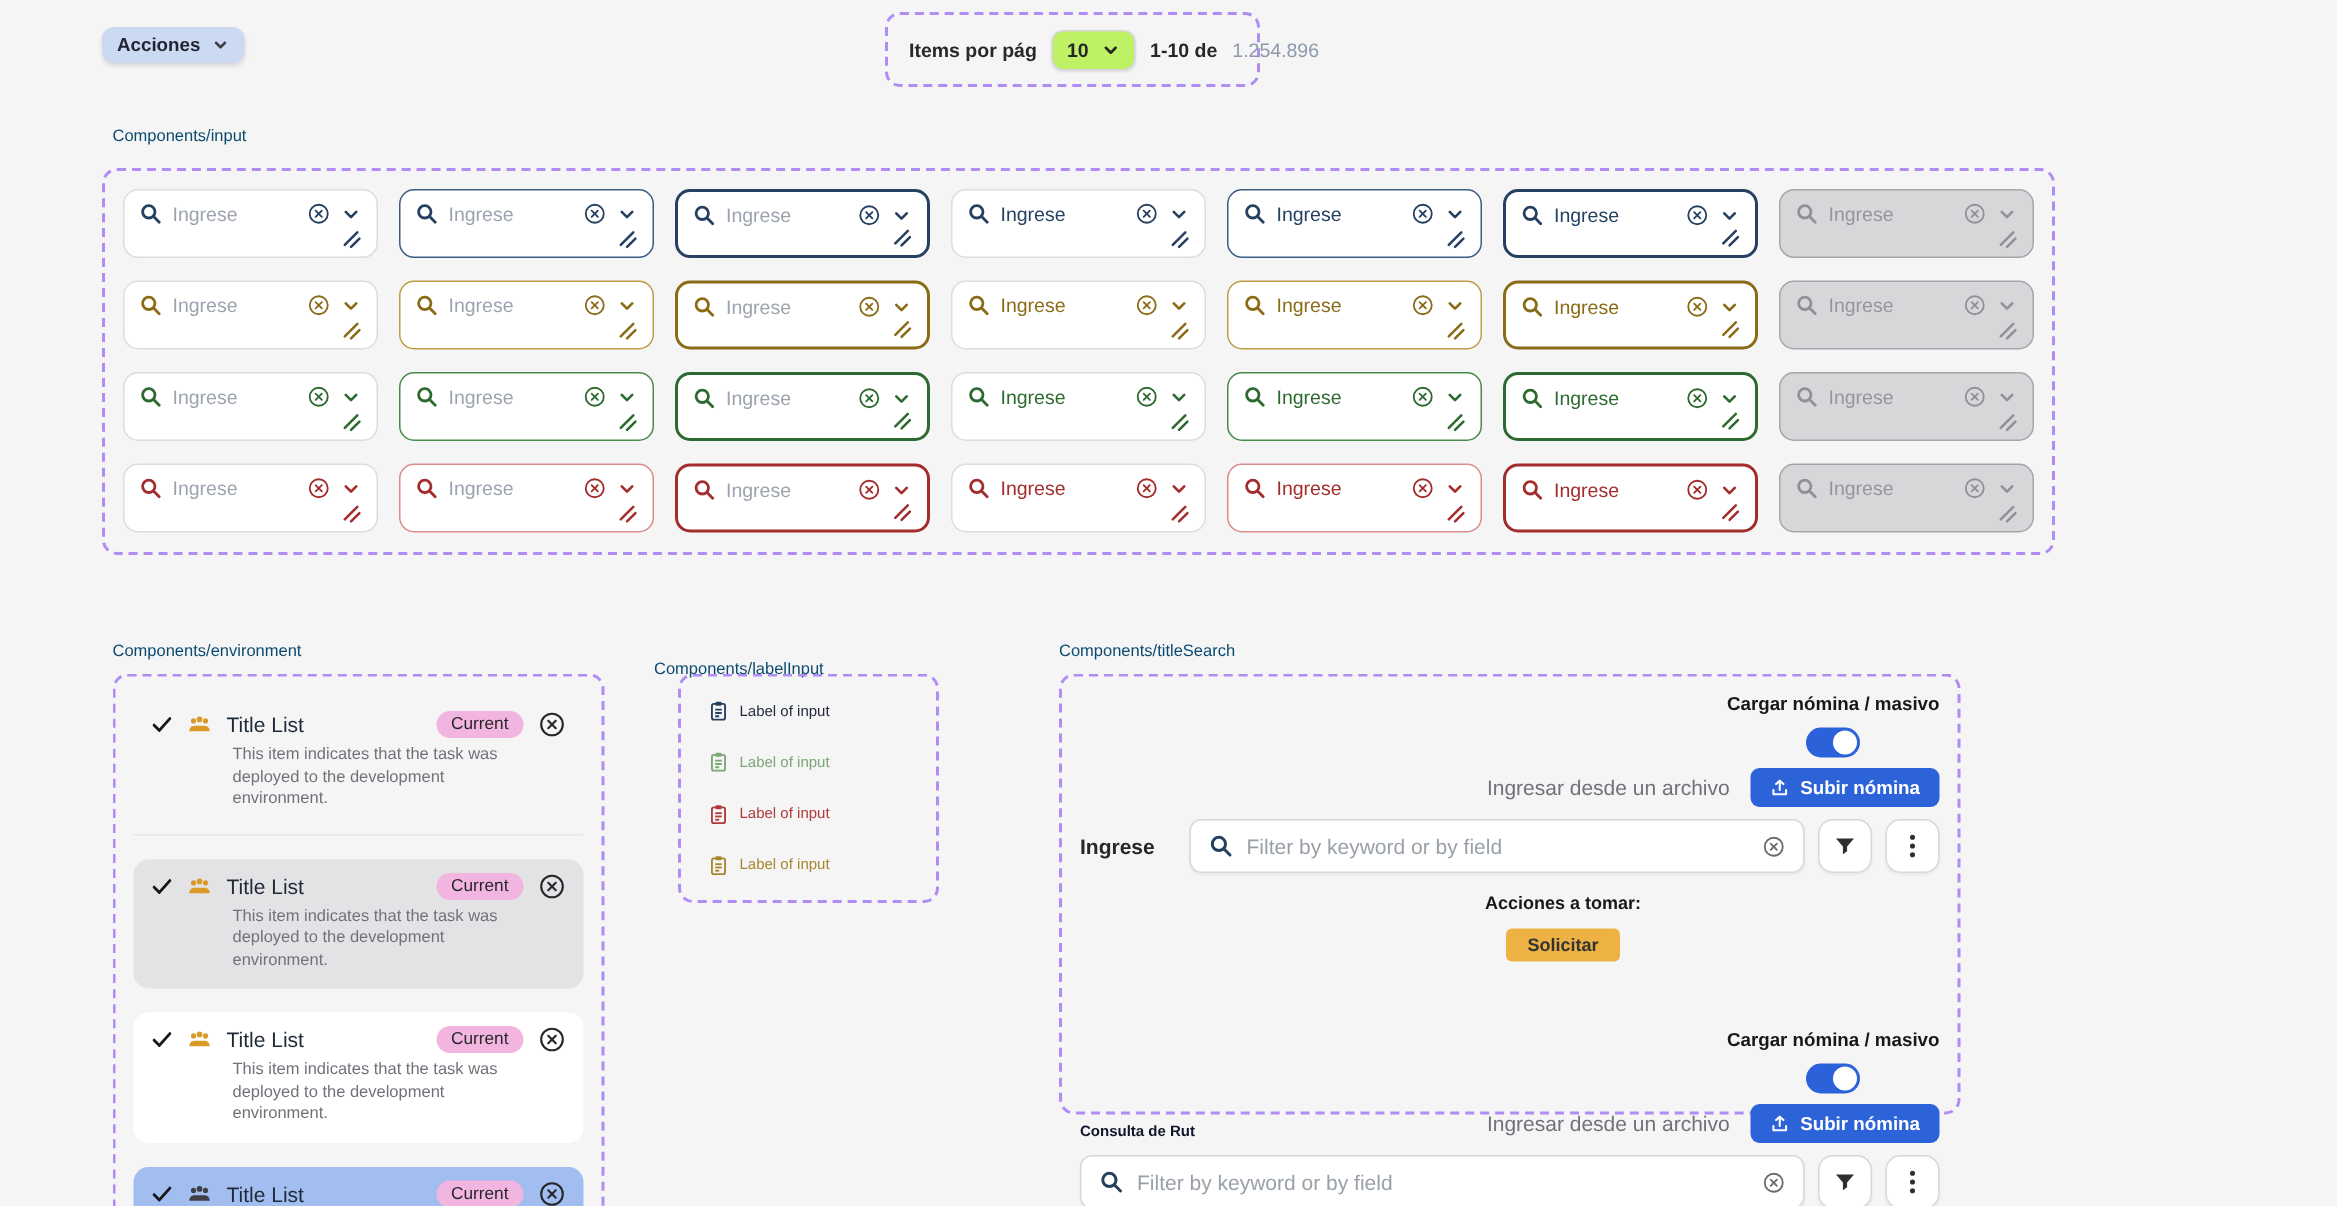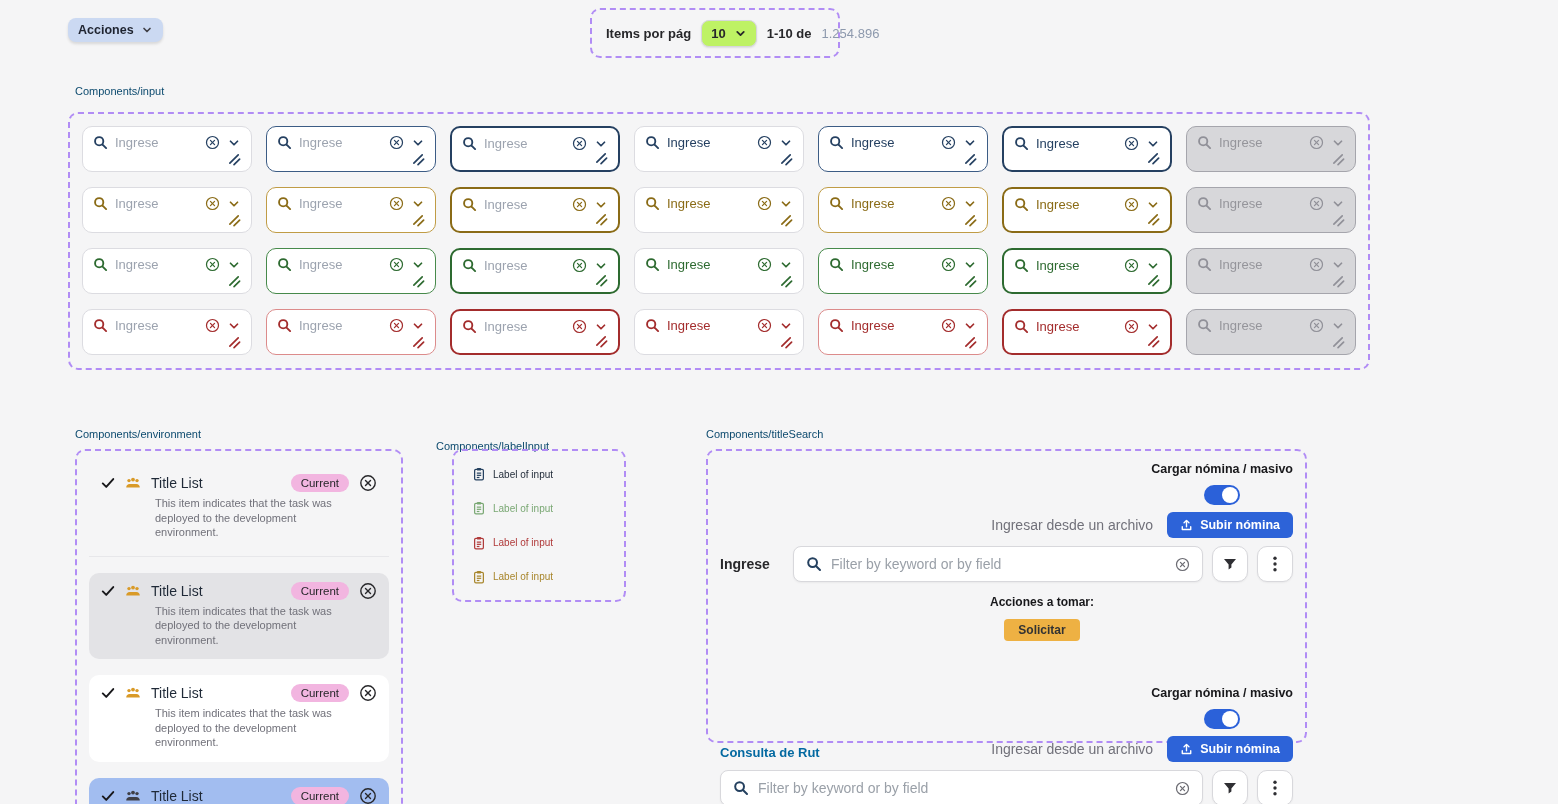--- a/index.html
+++ b/index.html
@@ -58,21 +58,21 @@
   .dd-desc { margin:4px 0 0 54px; width:205px; font-size:11px; line-height:1.32; color:#71717a; }
 
   
   .li-panel { left:452px; top:449px; width:174px; height:153px; padding:16px 18px; display:flex; flex-direction:column; justify-content:space-between; }
   .li-row { display:flex; align-items:center; gap:7px; font-size:10px; font-weight:500; }
   .li-icon { display:flex; }
 
   
   .ts-panel { left:706px; top:449px; width:601px; height:294px; padding:11px 12px; }
   .ts-block .ts-header { display:flex; justify-content:space-between; align-items:flex-end; }
-  .ts-title { font-size:13px; font-weight:700; color:#0369a1; padding-bottom:2px; }
+  .ts-title { font-size:10px; font-weight:700; color:#0f172a; padding-bottom:2px; }
   .ts-header-right { margin-left:auto; display:flex; flex-direction:column; align-items:flex-end; gap:7px; }
   .toggle-row { display:flex; align-items:center; gap:9px; font-size:12.5px; font-weight:700; color:#18181b;flex-direction:column; }
   .toggle { position:relative; width:36px; height:20px; border-radius:10px; background:#2b61d9; cursor:pointer; display:inline-block; }
   .toggle .knob { position:absolute; top:2px; right:2px; width:16px; height:16px; border-radius:50%; background:#fff; }
   .upload-row { display:flex; align-items:center; gap:14px; }
   .upload-text { font-size:14px; color:#71717a; }
   .upload-btn { display:flex; align-items:center; gap:7px; background:#2d63d8; color:#fff; border:none;
     border-radius:6px; padding:6px 13px; font-size:12.5px; font-weight:700; font-family:inherit; cursor:pointer; }
   .ts-search-row { display:flex; align-items:center; gap:9px; margin-top:8px; }
   .ts-inline-label { font-size:14px; font-weight:700; width:64px; flex:none; }

